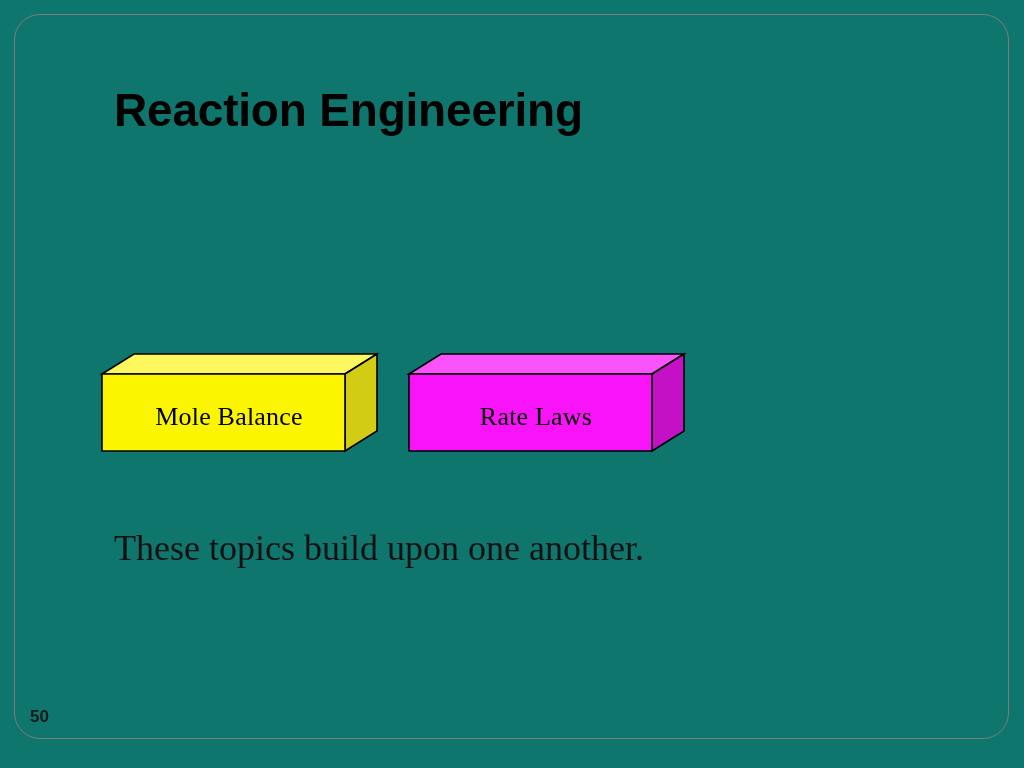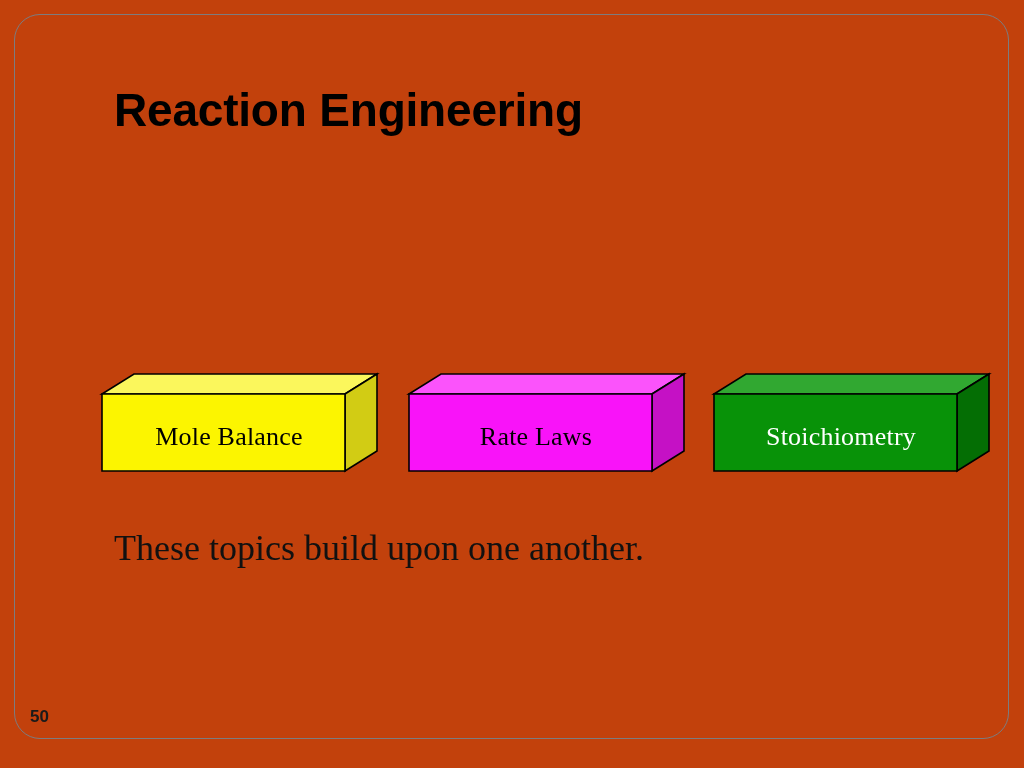--- a/index.html
+++ b/index.html
@@ -14,21 +14,21 @@
     overflow: hidden;
     font-family: "Liberation Sans", sans-serif;
   }
 
   .slide {
     position: absolute;
     left: 0;
     top: 0;
     width: 1024px;
     height: 768px;
-    background: #c2410c;
+    background: #0f766e;
   }
 
   
   .slide-frame {
     position: absolute;
     left: 14px;
     top: 14px;
     width: 995px;
     height: 725px;
     border: 1px solid #7c7c80;
@@ -48,21 +48,21 @@
     letter-spacing: -0.2px;
     color: #000000;
     line-height: 1.05;
     white-space: nowrap;
   }
 
   
   .boxes-row {
     position: absolute;
     left: 0;
-    top: 372px;
+    top: 352px;
     width: 1024px;
     height: 120px;
   }
 
   .box3d {
     position: absolute;
     width: 275px;
     height: 110px;
   }
 
@@ -143,28 +143,20 @@
 
     <div class="box3d" id="box-rate">
       <svg viewBox="0 0 275 110" preserveAspectRatio="none">
         <polygon points="0,22 32,2 275,2 243,22" fill="#fb53fb" stroke="#000000" stroke-width="1.6"></polygon>
         <polygon points="243,22 275,2 275,79 243,99" fill="#c511c5" stroke="#000000" stroke-width="1.6"></polygon>
         <polygon points="0,22 243,22 243,99 0,99" fill="#f913f9" stroke="#000000" stroke-width="1.6"></polygon>
       </svg>
       <div class="box-label">Rate Laws</div>
     </div>
 
-    <div class="box3d" id="box-stoich">
-      <svg viewBox="0 0 275 110" preserveAspectRatio="none">
-        <polygon points="0,22 32,2 275,2 243,22" fill="#31a831" stroke="#000000" stroke-width="1.6"></polygon>
-        <polygon points="243,22 275,2 275,79 243,99" fill="#046e04" stroke="#000000" stroke-width="1.6"></polygon>
-        <polygon points="0,22 243,22 243,99 0,99" fill="#089208" stroke="#000000" stroke-width="1.6"></polygon>
-      </svg>
-      <div class="box-label">Stoichiometry</div>
-    </div>
 
   </div>
 
   <div class="caption">These topics build upon one another.</div>
 
   <div class="page-number">50</div>
 
 </div>
 
 </body></html>

